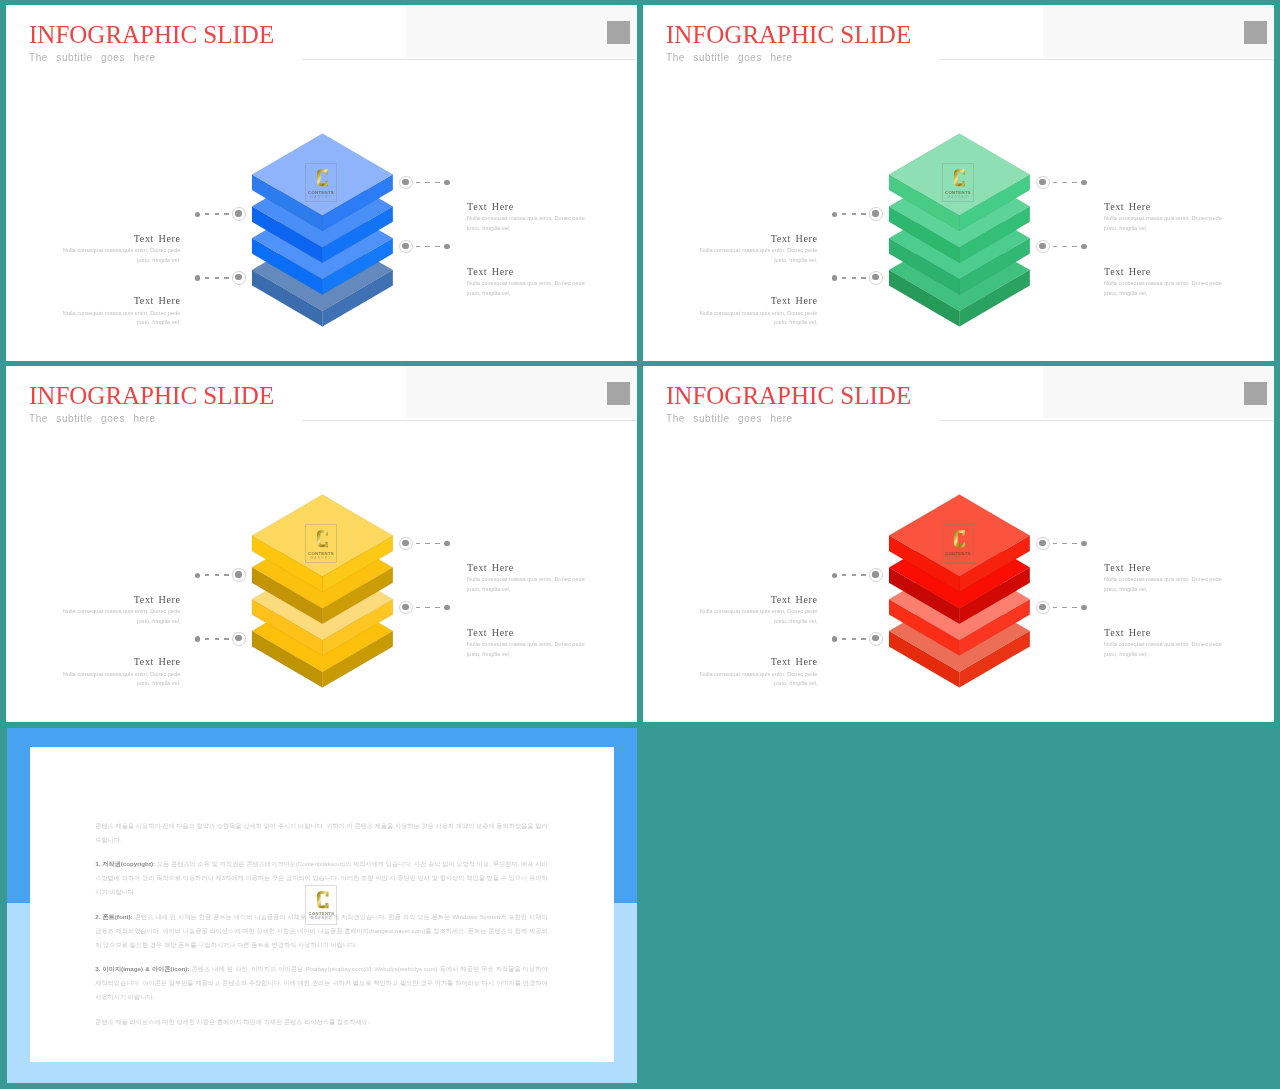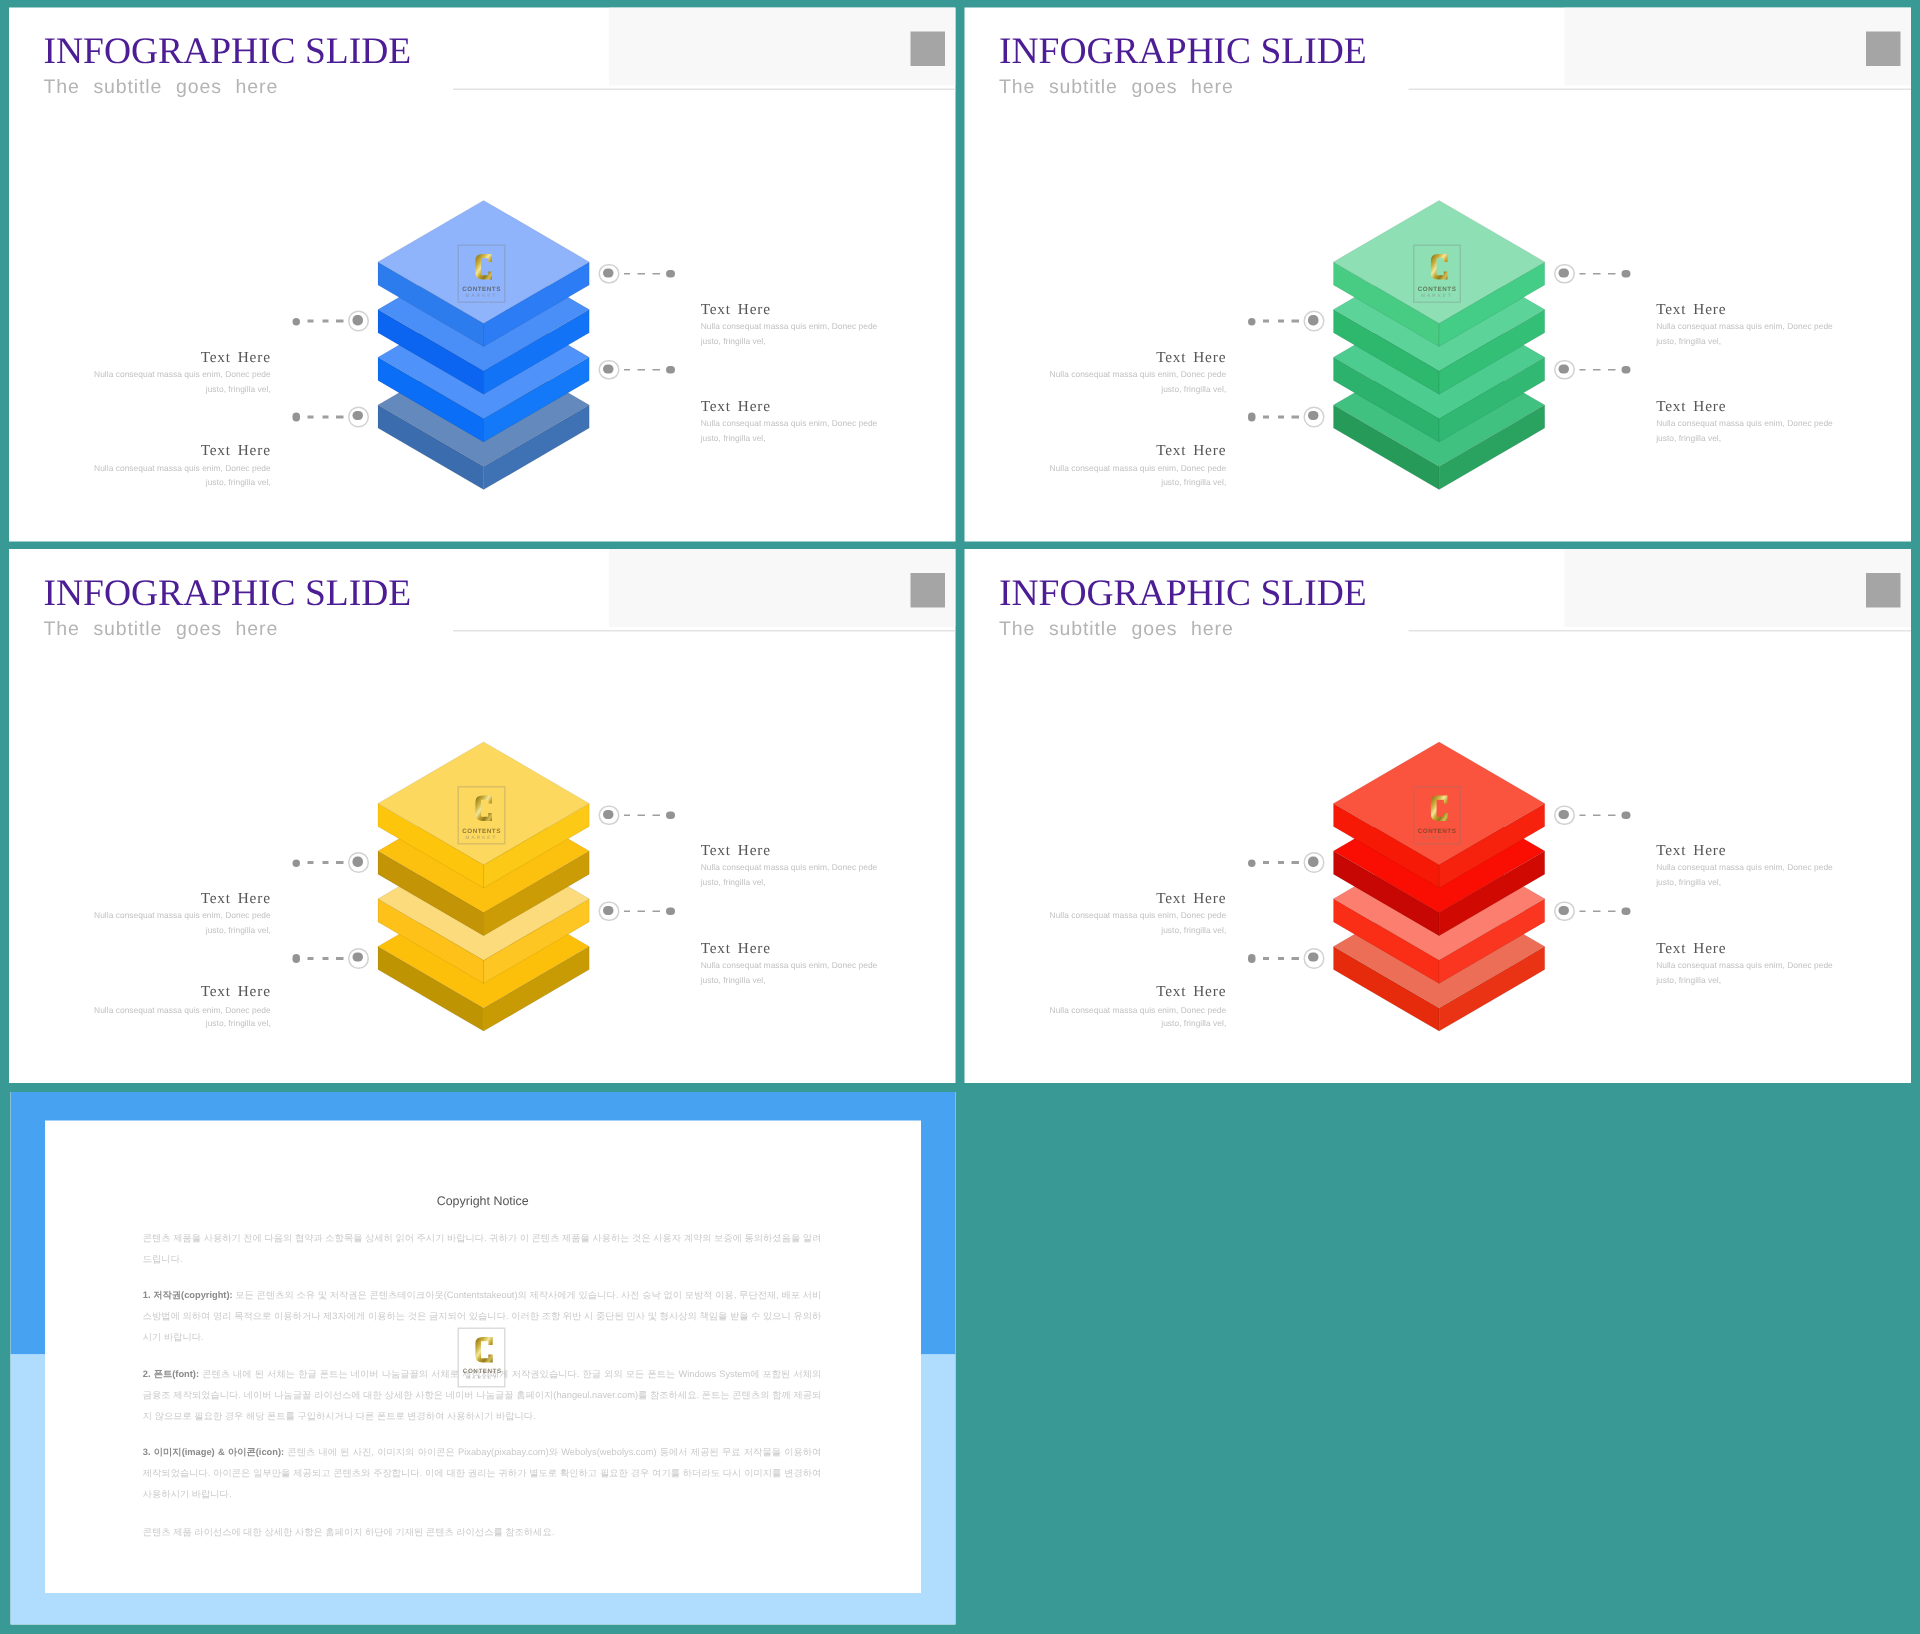--- a/index.html
+++ b/index.html
@@ -11,22 +11,22 @@
   .s1{left:6px;  top:5px;   width:631px;height:356px;}
   .s2{left:643px;top:5px;   width:631px;height:356px;}
   .s3{left:6px;  top:366px; width:631px;height:356px;}
   .s4{left:643px;top:366px; width:631px;height:356px;}
   .s5{left:7px;  top:728px; width:630px;height:355px;}
 
   .hdr-band{position:absolute;left:400px;top:0;width:231px;height:52px;background:#f8f8f8;}
   .hdr-rule{position:absolute;left:296px;top:53.5px;width:335px;height:1px;background:#e3e3e3;}
   .hdr-sq{position:absolute;left:601px;top:16px;width:23px;height:23px;background:#a5a5a5;}
   .hdr-title{position:absolute;left:23px;top:14.8px;font-family:"Liberation Serif", serif;
-     font-size:25px;line-height:30px;color:#4c1d95;white-space:nowrap;}
-  .hdr-sub{position:absolute;left:23px;top:47.8px;font-size:13px;line-height:10px;color:#b4b4b4;
+     font-size:25px;line-height:30px;color:#ef4444;white-space:nowrap;}
+  .hdr-sub{position:absolute;left:23px;top:47.8px;font-size:10px;line-height:10px;color:#b4b4b4;
      letter-spacing:0.58px;word-spacing:5.0px;white-space:nowrap;}
 
   .stack{position:absolute;left:244.8px;top:127.5px;width:143px;height:195px;}
   .stack-svg{display:block;position:absolute;left:0;top:0;}
 
   .co{position:absolute;width:120px;}
   .co-t{font-family:"Liberation Serif", serif;font-size:10.2px;line-height:11px;color:#565656;
      letter-spacing:0.55px;word-spacing:1.5px;margin-top:34px;}
   .co-d{margin-top:2.5px;font-size:5.6px;line-height:9.5px;color:#c2c2c2;letter-spacing:0.02px;}
   .co.left{text-align:right;}
@@ -465,21 +465,20 @@
     <span class="dash" style="left:36.0px"></span>
     <span class="dot-s" style="left:45.1px"></span>
   </div>
 </div>
 <div class="slide s5">
   <div class="cp-border">
     <div class="bt"></div>
     <div class="bb"></div>
   </div>
   <div class="cp-page">
-    <div class="cp-h2">Copyright Notice</div>
     <div class="cp-body">
     <p class="cp-p"><span>콘텐츠 제품을 사용하기 전에 다음의 협약과 소항목을 상세히 읽어 주시기 바랍니다. 귀하가 이 콘텐츠 제품을 사용하는 것은 사용자 계약의 보증에 동의하셨음을 알려드립니다.</span></p>
     <p class="cp-p"><b>1. 저작권(copyright):</b><span> 모든 콘텐츠의 소유 및 저작권은 콘텐츠테이크아웃(Contentstakeout)의 제작사에게 있습니다. 사전 승낙 없이 모방적 이용, 무단전재, 배포 서비스방법에 의하여 영리 목적으로 이용하거나 제3자에게 이용하는 것은 금지되어 있습니다. 이러한 조항 위반 시 중단된 민사 및 형사상의 책임을 받을 수 있으니 유의하시기 바랍니다.</span></p>
     <p class="cp-p"><b>2. 폰트(font):</b><span> 콘텐츠 내에 된 서체는 한글 폰트는 네이버 나눔글꼴의 서체로 제작자에게 저작권있습니다. 한글 외의 모든 폰트는 Windows System에 포함된 서체의 금융조 제작되었습니다. 네이버 나눔글꼴 라이선스에 대한 상세한 사항은 네이버 나눔글꼴 홈페이지(hangeul.naver.com)를 참조하세요. 폰트는 콘텐츠의 함께 제공되지 않으므로 필요한 경우 해당 폰트를 구입하시거나 다른 폰트로 변경하여 사용하시기 바랍니다.</span></p>
     <p class="cp-p"><b>3. 이미지(image) &amp; 아이콘(icon):</b><span> 콘텐츠 내에 된 사진, 이미지의 아이콘은 Pixabay(pixabay.com)와 Webolys(webolys.com) 등에서 제공된 무료 저작물을 이용하여 제작되었습니다. 아이콘은 일부만을 제공되고 콘텐츠와 주장합니다. 이에 대한 권리는 귀하가 별도로 확인하고 필요한 경우 여기를 하더라도 다시 이미지를 변경하여 사용하시기 바랍니다.</span></p>
     <p class="cp-p"><span>콘텐츠 제품 라이선스에 대한 상세한 사항은 홈페이지 하단에 기재된 콘텐츠 라이선스를 참조하세요.</span></p>
     </div>
     <div class="logo logo-cp">
   <div class="logo-box"></div>
   <div class="logo-c">

